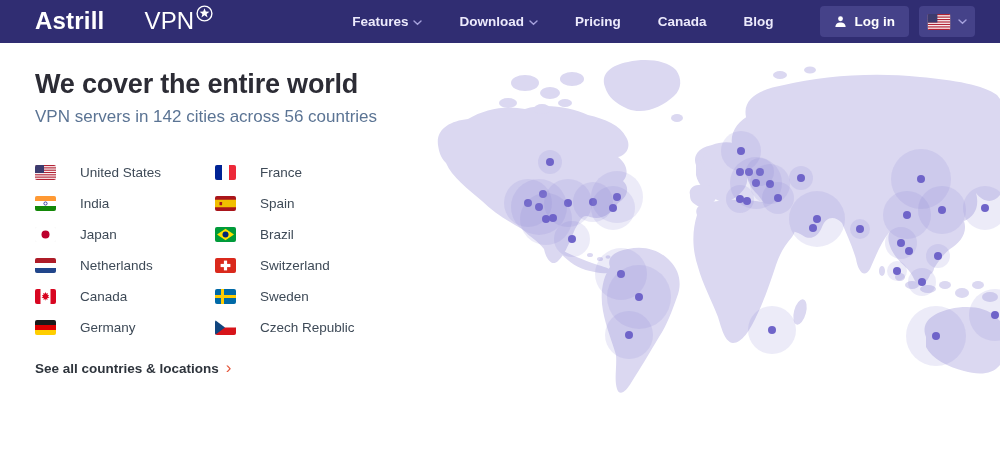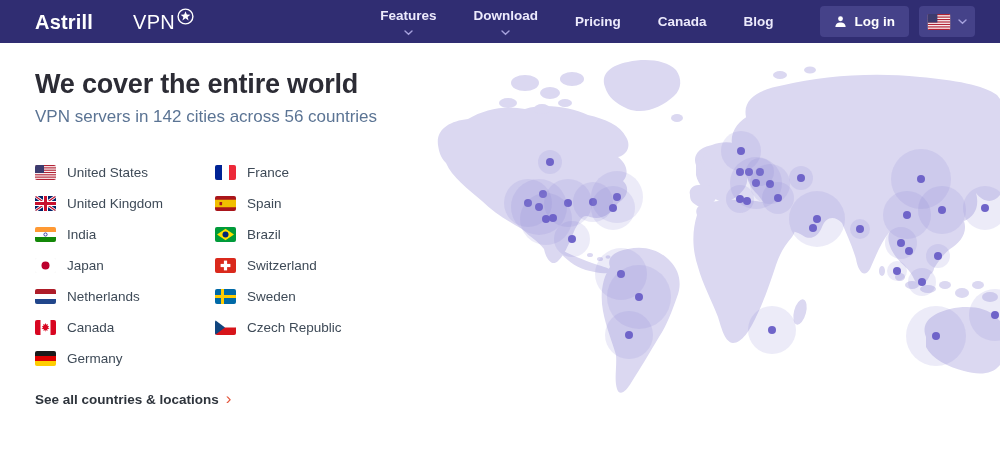--- a/index.html
+++ b/index.html
@@ -16,32 +16,32 @@
     height:43px;
     background:#302d72;
     display:flex;
     align-items:center;
     padding:0 25px 0 35px;
     position:relative;
     z-index:5;
   }
   .logo {
     display:flex; align-items:flex-start;
-    color:#fff; font-size:20px; letter-spacing:.2px; cursor:pointer;
+    color:#fff; font-size:24px; letter-spacing:.2px; cursor:pointer;
     line-height:1.1;
   }
   .logo-bold { font-weight:700; }
   .logo-light { font-weight:400;padding-left:40px; }
   .logo svg { margin-left:2px; margin-top:-3px; }
 
   nav { margin-left:auto; display:flex; align-items:center; gap:37px; margin-right:46px; }
   .nav-item {
     display:flex; align-items:center; gap:5px;
     color:#eceafc; font-size:13.5px; font-weight:700;
-    text-decoration:none; cursor:pointer; white-space:nowrap;flex-direction:column;
+    text-decoration:none; cursor:pointer; white-space:nowrap;
   }
   .nav-item .chev-icon { color:#a5a1dc; margin-top:2px; line-height:0; }
 
   .btn {
     background:#454289; border:none; border-radius:4px; color:#ffffff;
     display:flex; align-items:center; cursor:pointer; font-family:inherit;
   }
   .login { gap:8px; padding:0 14px; height:31px; font-size:13.5px; font-weight:700; }
   .login svg { display:block; }
   .lang { gap:7px; padding:0 8px; height:31px; margin-left:10px; }
@@ -63,21 +63,21 @@
   .dot  { fill:#6f64c9; }
 
   .content { position:relative; z-index:2; padding:26px 0 0 35px; width:440px; }
   h1 { font-size:27px; font-weight:700; color:#2c2c35; letter-spacing:-.2px; }
   .subtitle { font-size:17px; color:#5b7494; margin-top:7px; }
 
   .columns { display:flex; margin-top:38px; }
   .columns ul { list-style:none; display:flex; flex-direction:column; gap:16px; }
   .col-1 { width:180px; }
   .country {
-    display:flex; align-items:center; gap:11px;
+    display:flex; align-items:center; gap:24px;
     font-size:13.5px; color:#3e4a57; cursor:pointer; white-space:nowrap;
   }
   .country .flag-wrap { width:21px; height:15px; }
 
   .see-all {
     display:inline-flex; align-items:center; gap:7px; margin-top:26px;
     font-size:13.5px; font-weight:700; color:#2e343c;
     text-decoration:none; cursor:pointer;
   }
   .see-all .chev { color:#e4573d; font-size:17px; font-weight:400; line-height:1; margin-top:-2px; }
@@ -306,32 +306,20 @@
                     <rect width="21" height="1.16" y="13.84"></rect>
                   </g>
                   <rect width="9" height="8" fill="#3C3B6E"></rect>
                 </svg>
               </span>
               <span>United States</span>
             </li>
             <li class="country">
               <span class="flag-wrap">
                 <svg viewBox="0 0 21 15">
-                  <rect width="21" height="15" fill="#012169"></rect>
-                  <path d="M0,0 L21,15 M21,0 L0,15" stroke="#fff" stroke-width="3"></path>
-                  <path d="M0,0 L21,15 M21,0 L0,15" stroke="#C8102E" stroke-width="1.2"></path>
-                  <path d="M10.5,0 V15 M0,7.5 H21" stroke="#fff" stroke-width="5"></path>
-                  <path d="M10.5,0 V15 M0,7.5 H21" stroke="#C8102E" stroke-width="3"></path>
-                </svg>
-              </span>
-              <span>United Kingdom</span>
-            </li>
-            <li class="country">
-              <span class="flag-wrap">
-                <svg viewBox="0 0 21 15">
                   <rect width="21" height="5" fill="#FF9933"></rect>
                   <rect y="5" width="21" height="5" fill="#fff"></rect>
                   <rect y="10" width="21" height="5" fill="#138808"></rect>
                   <circle cx="10.5" cy="7.5" r="1.6" fill="none" stroke="#000080" stroke-width="0.7"></circle>
                 </svg>
               </span>
               <span>India</span>
             </li>
             <li class="country">
               <span class="flag-wrap">

